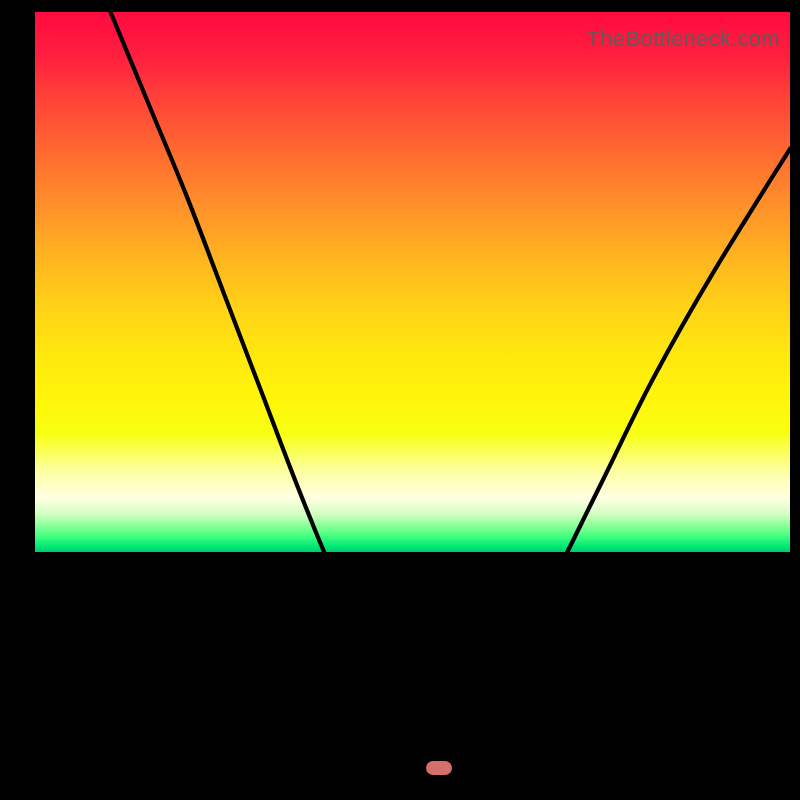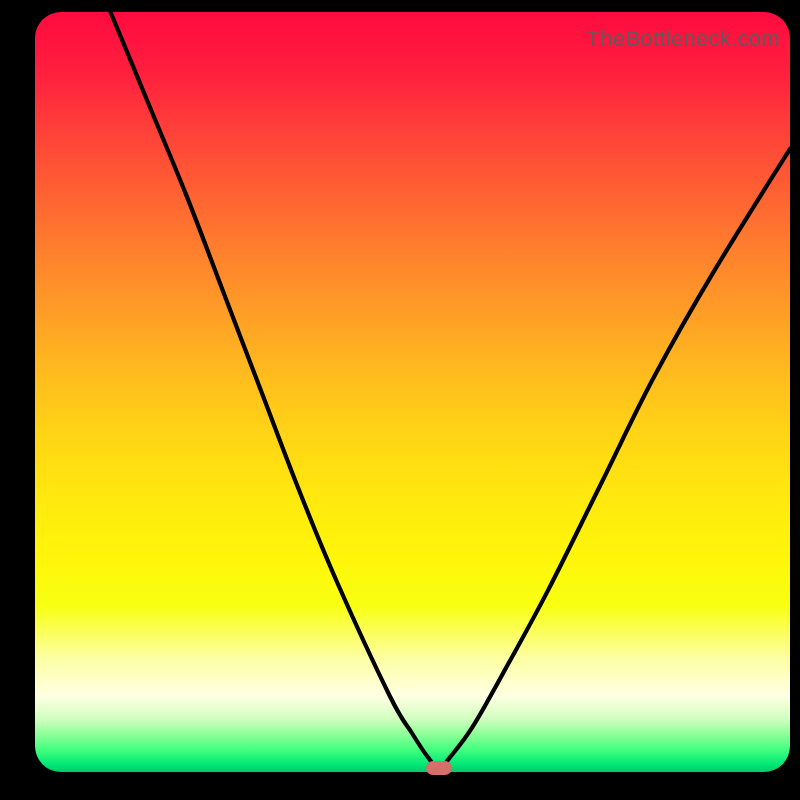--- a/index.html
+++ b/index.html
@@ -15,41 +15,40 @@
     position: relative;
     width: 800px;
     height: 800px;
     background: #000;
   }
   .plot-area {
     position: absolute;
     left: 35px;
     top: 12px;
     width: 755px;
-    height: 760px;
+    height: 540px;
     background: linear-gradient(to bottom,
       #ff0b3f 0%,
       #ff1f3e 8%,
       #ff3a3a 14%,
       #ff5a34 22%,
       #ff7a2e 30%,
       #ff9828 38%,
       #ffb61f 46%,
       #ffd316 55%,
       #ffe90e 64%,
       #fff60a 72%,
       #f8ff11 78%,
       #fdffa2 85%,
       #ffffe3 90%,
       #d1ffc0 93%,
       #8fff9a 95%,
       #45ff7f 97%,
       #00e876 99%,
       #00c96a 100%);
-    border-radius: 26px;
   }
   .watermark {
     position: absolute;
     top: 14px;
     right: 10px;
     color: #5c5c5c;
     font-size: 22px;
     font-weight: 500;
     letter-spacing: 0.3px;
     user-select: none;

